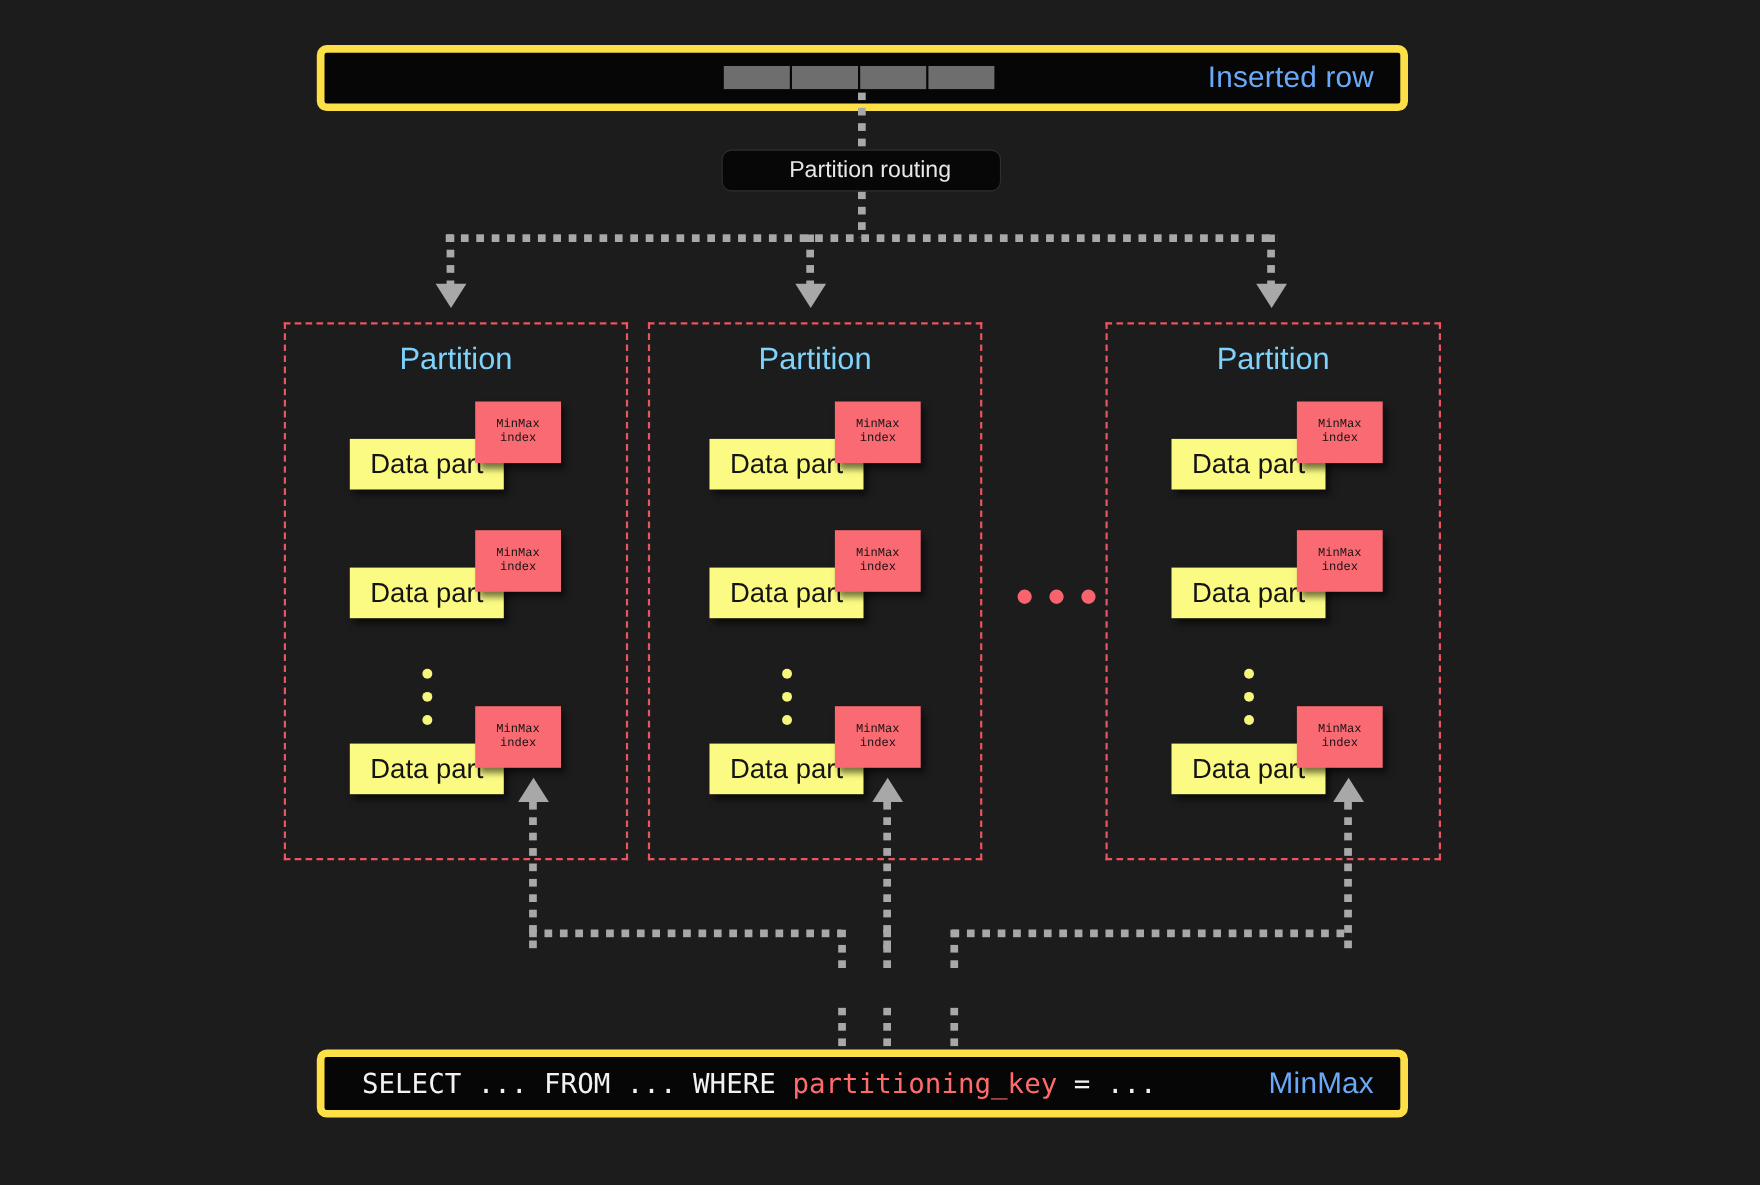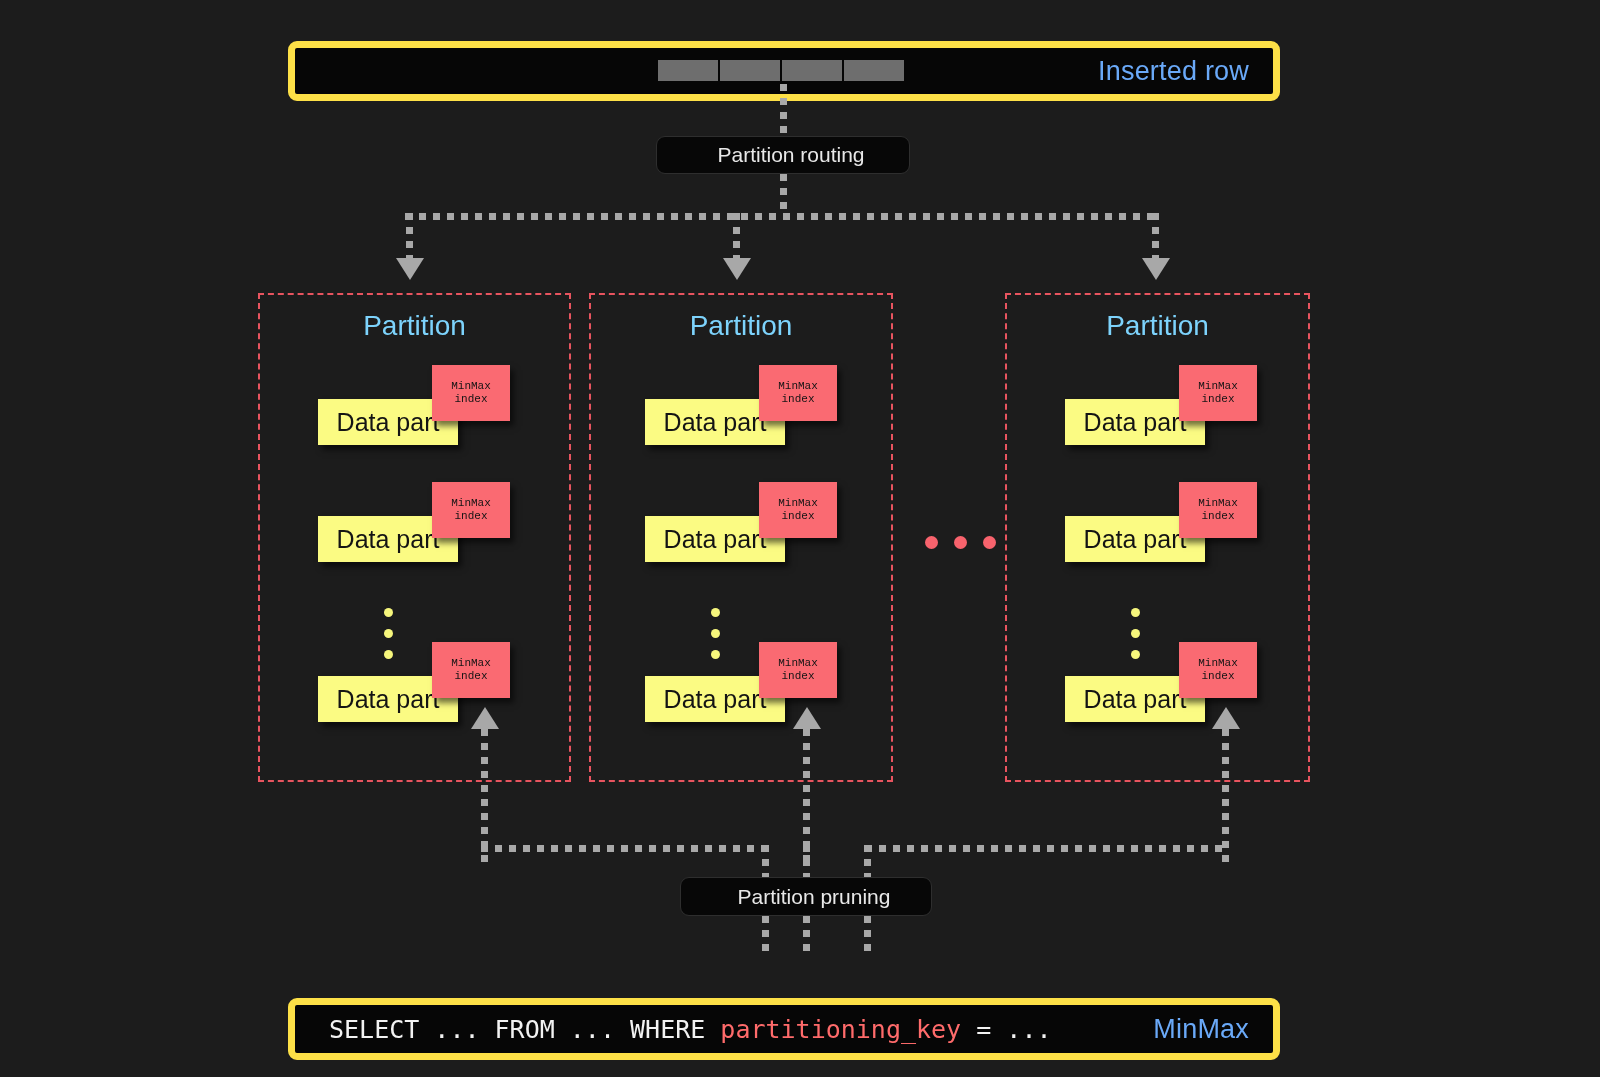--- a/index.html
+++ b/index.html
@@ -22,21 +22,21 @@
 
   
   .wide-bar {
     position: absolute;
     background: #060606;
     border: 7px solid #fde047;
     border-radius: 9px;
     box-sizing: border-box;
   }
   #inserted-row-bar { left: 288px; top: 41px; width: 992px; height: 60px; }
-  #query-bar        { left: 288px; top: 954px; width: 992px; height: 62px; margin-top: 44px; }
+  #query-bar        { left: 288px; top: 954px; width: 992px; height: 62px; }
 
   .corner-label {
     position: absolute;
     right: 24px;
     top: 50%;
     transform: translateY(-50%);
     color: #6aa9f8;
     font-size: 27px;
     letter-spacing: .2px;
     white-space: nowrap;
@@ -353,23 +353,20 @@
   <div class="arrow-up" style="left:1212px; top:707px;"></div>
   <div class="dline v" style="left:1222px; top:729px; height:136px;"></div>
 
   <div class="dline h" style="left:481px; top:845px; width:284px;"></div>
   <div class="dline h" style="left:865px; top:845px; width:364px;"></div>
 
   <div class="dline v" style="left:762px; top:845px; height:35px;"></div>
   <div class="dline v" style="left:803px; top:845px; height:35px;"></div>
   <div class="dline v" style="left:864px; top:845px; height:35px;"></div>
 
-  <div class="pill" id="partition-pruning-pill">
-    <span>Partition pruning</span>
-  </div>
 
   <div class="dline v" style="left:762px; top:916px; height:40px;"></div>
   <div class="dline v" style="left:803px; top:916px; height:40px;"></div>
   <div class="dline v" style="left:864px; top:916px; height:40px;"></div>
 
   <div class="wide-bar" id="query-bar">
     <div class="query-text"><span>SELECT ... FROM ... WHERE </span><span class="key">partitioning_key</span><span> = ...</span></div>
     <span class="corner-label">MinMax</span>
   </div>
 

